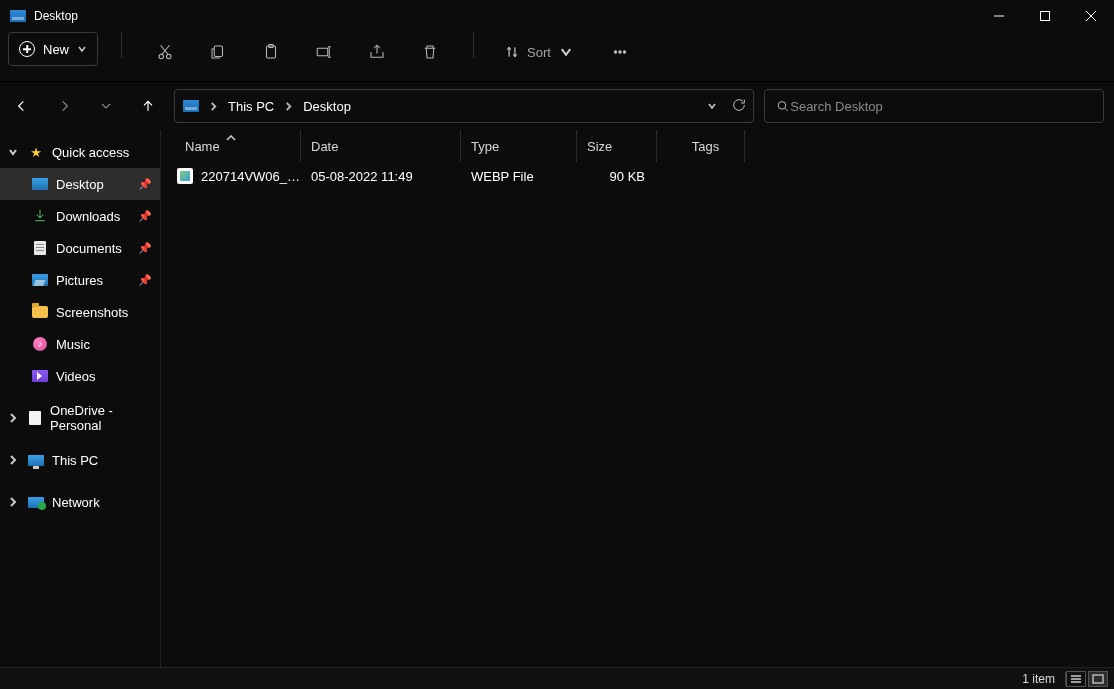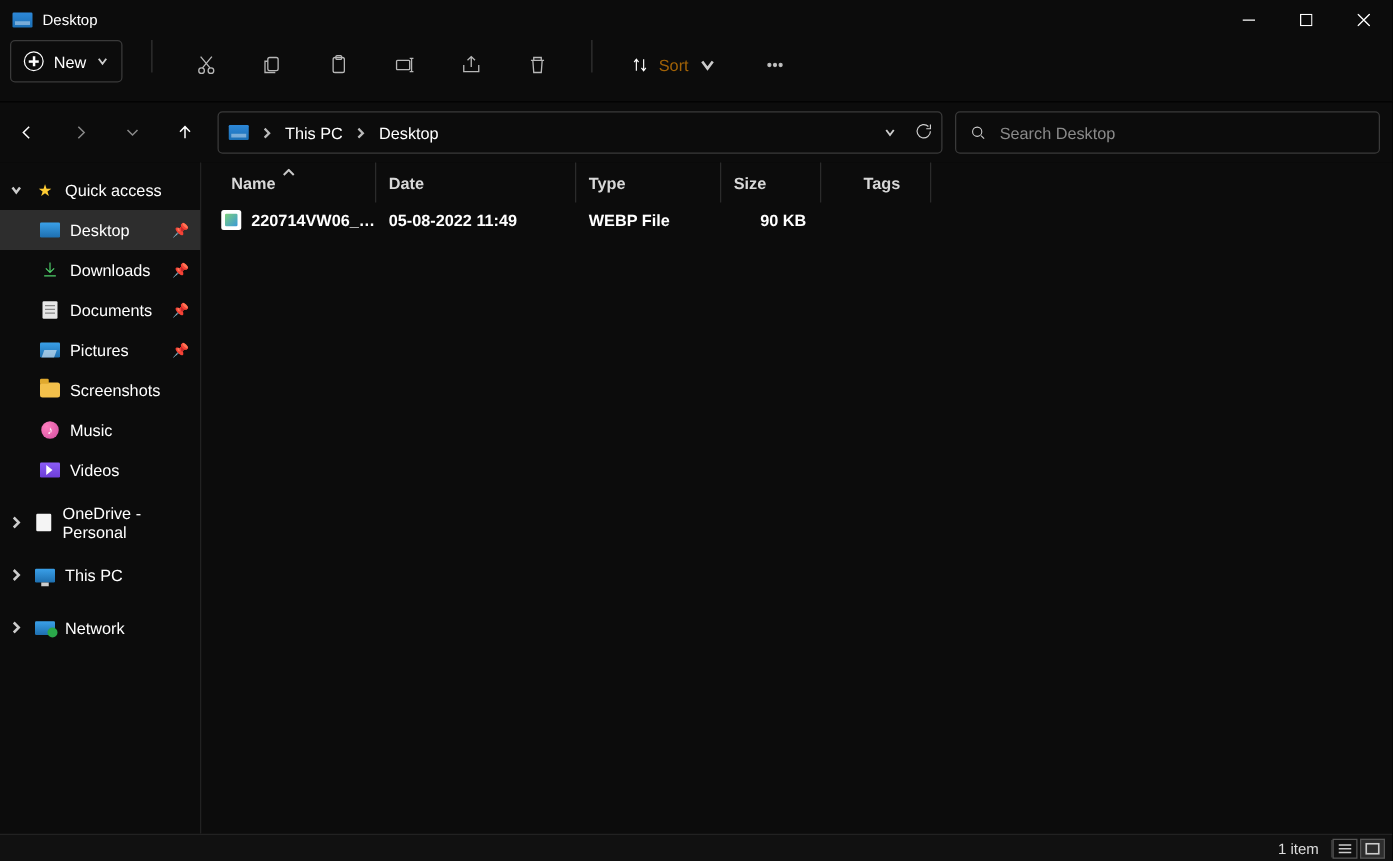--- a/index.html
+++ b/index.html
@@ -21,55 +21,55 @@
   .tb-sep { width: 1px; height: 26px; background: #333; margin: 0 10px; }
   .new-btn { display: flex; align-items: center; gap: 8px; height: 34px; padding: 0 10px; border: 1px solid #3a3a3a; border-radius: 4px; }
   .new-btn .plus-circle { width:16px; height:16px; border:1.5px solid #fff; border-radius:50%; position:relative; }
   .new-btn .plus-circle::before,
   .new-btn .plus-circle::after { content:""; position:absolute; background:#fff; }
   .new-btn .plus-circle::before { left:3px; right:3px; top:50%; height:1.5px; transform:translateY(-50%); }
   .new-btn .plus-circle::after  { top:3px; bottom:3px; left:50%; width:1.5px; transform:translateX(-50%); }
   .new-btn span { font-size:13px; }
   .tb-icon { width:40px; height:40px; display:flex; align-items:center; justify-content:center; color:#b8b8b8; }
   .tb-icon svg { width:18px; height:18px; stroke:#b8b8b8; fill:none; stroke-width:1.4; }
-  .tb-label { display:flex; align-items:center; gap:8px; height:40px; padding:0 8px; color:#a16207; font-size:13px; }
+  .tb-label { display:flex; align-items:center; gap:8px; height:40px; padding:0 8px; color:#a3a3a3; font-size:13px; }
   .tb-label svg { width:14px; height:14px; stroke:#fff; fill:none; stroke-width:1.6; }
   .chev { width:10px; height:10px; }
   .chev path { stroke:#ccc; stroke-width:1.5; fill:none; }
 
   
   .navrow { height: 48px; display:flex; align-items:center; gap:10px; padding: 0 10px 0 6px; background:#0c0c0c; }
   .nav-btn { width:32px; height:32px; display:flex; align-items:center; justify-content:center; }
   .nav-btn svg { width:16px; height:16px; stroke:#fff; fill:none; stroke-width:1.8; }
   .nav-btn.dim svg { stroke:#8a8a8a; }
   .addr { flex:1; height:34px; border:1px solid #3a3a3a; border-radius:4px; display:flex; align-items:center; padding:0 6px 0 8px; gap:10px; }
   .crumbs { display:flex; align-items:center; gap:10px; flex:1; }
   .crumb { font-size:13px; }
   .crumb-sep svg { width:9px; height:9px; stroke:#bbb; fill:none; stroke-width:2; }
   .addr-right { display:flex; align-items:center; gap:14px; }
-  .search { width:340px; height:34px; border:1px solid #3a3a3a; border-radius:4px; display:flex; align-items:center; padding:0 10px; gap:10px; color:#9a9a9a; }
+  .search { width:340px; height:34px; border:1px solid #3a3a3a; border-radius:4px; display:flex; align-items:center; padding:0 10px; color:#9a9a9a; }
   .search input { background:transparent; border:none; outline:none; color:#ccc; font-size:13px; width:100%; }
   .search input::placeholder { color:#8a8a8a; }
 
   
   .split { flex:1; display:flex; min-height:0; background:#0c0c0c; }
   .sidebar { width:160px; background:#0c0c0c; padding-top:6px; overflow:hidden; }
   .side-item { height:32px; display:flex; align-items:center; gap:8px; padding-left:6px; position:relative; font-size:13px; }
   .side-item.sub { padding-left:32px; }
   .side-item.sel { background:#2d2d2d; }
   .side-item .tw { width:14px; display:flex; justify-content:center; }
   .side-item .tw svg { width:10px; height:10px; stroke:#ccc; fill:none; stroke-width:2; }
   .side-item .pin { position:absolute; right:8px; color:#9a9a9a; font-size:11px; }
   .sicon { width:16px; height:16px; display:inline-flex; align-items:center; justify-content:center; }
   .star { color:#ffcc33; }
   .folder-ico { width:16px; height:12px; background:#f3c04b; border-radius:2px; position:relative; }
   .folder-ico::before { content:""; position:absolute; top:-3px; left:0; width:7px; height:4px; background:#e0a92e; border-radius:1px 1px 0 0; }
 
   
-  .content { flex:1; display:flex; flex-direction:column; background:#0c0c0c; border-left:1px solid #222;font-weight:bold; }
+  .content { flex:1; display:flex; flex-direction:column; background:#0c0c0c; border-left:1px solid #222; }
   .colhdr { height:32px; display:flex; align-items:center; color:#d8d8d8; font-size:13px; }
   .col { padding-left:10px; height:100%; display:flex; align-items:center; border-right:1px solid #2b2b2b; position:relative; }
   .col.name { width:140px; padding-left:24px;}
   .col.date { width:160px; }
   .col.type { width:116px; }
   .col.size { width:80px; }
   .col.tags { width:88px; border-right:1px solid #2b2b2b;justify-content:center; }
   .col .sort-caret { position:absolute; top:-1px; left:50%; transform:translateX(-50%); }
   .col .sort-caret svg { width:10px; height:6px; stroke:#c8c8c8; fill:none; stroke-width:1.6; }
 

